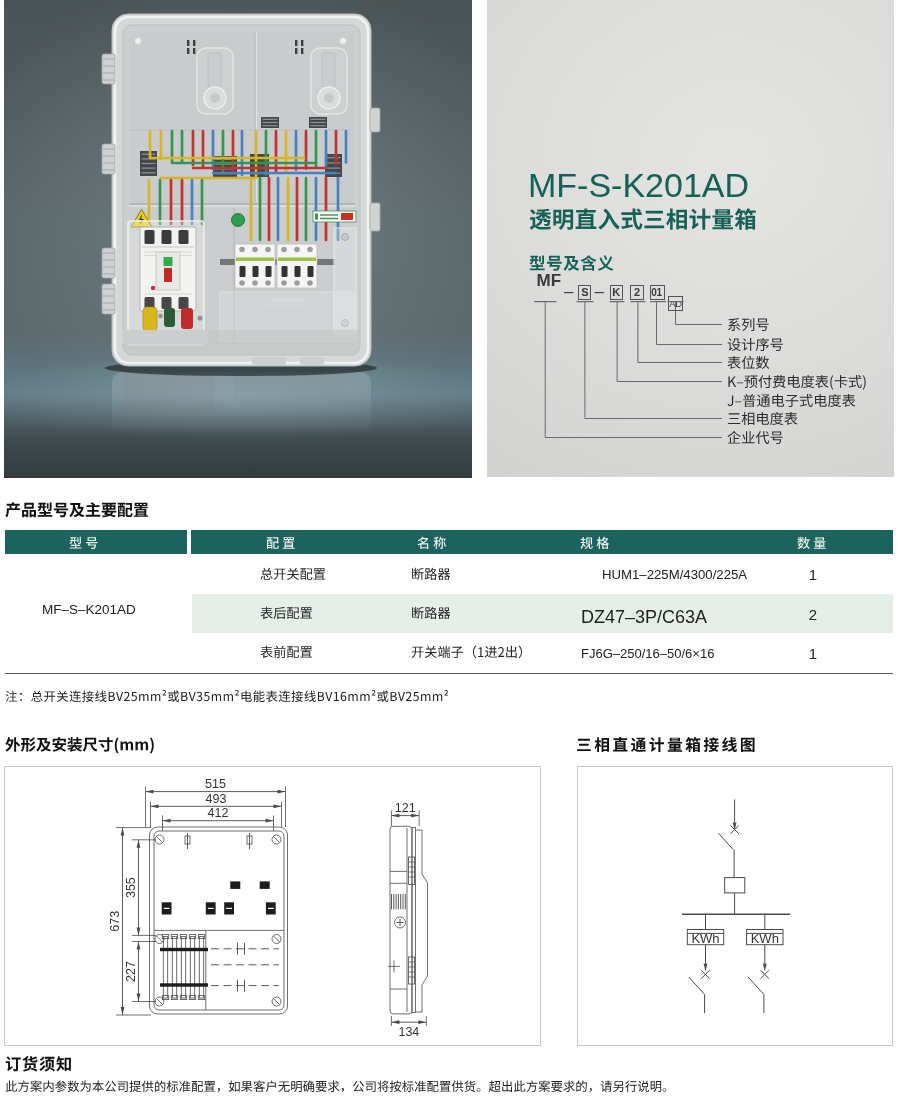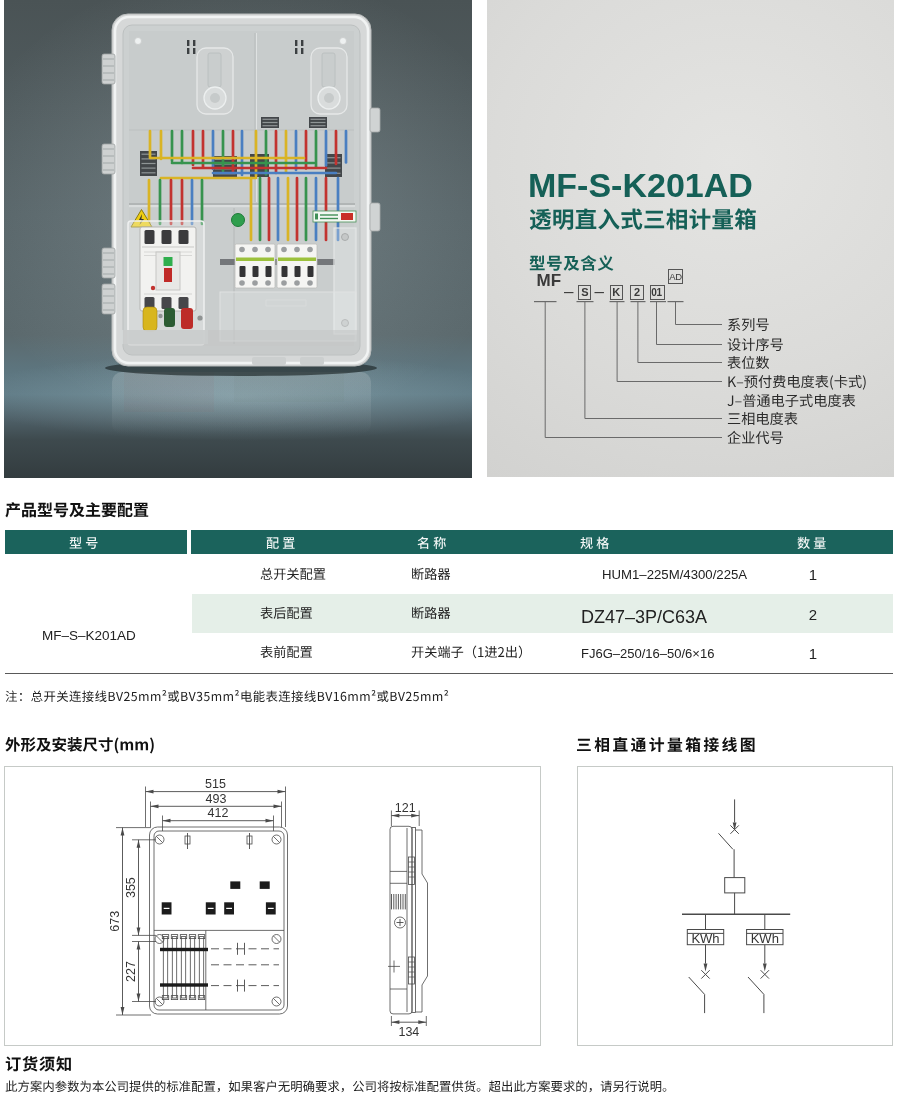--- a/index.html
+++ b/index.html
@@ -246,38 +246,38 @@
 <rect x="216" y="292" width="136" height="49" fill="#edf0f0" fill-opacity="0.25" stroke="#dfe2e2" stroke-width="1"></rect>
 <path d="M262,300 h40 v6 h-40 z" fill="none" stroke="#d8dbdb" stroke-width="1"></path>
 
 <path d="M119,330 h237 v16 a9,9 0 0 1 -9,9 h-219 a9,9 0 0 1 -9,-9 z" fill="#c2c5c5" opacity="0.55"></path>
 <rect x="248" y="357" width="34" height="8" rx="2" fill="#cccfcf"></rect>
 <rect x="296" y="357" width="24" height="8" rx="2" fill="#cccfcf"></rect>
 </svg>
 
 <div class="abs" style="left:487px;top:0;width:407px;height:477px;background:radial-gradient(130% 100% at 60% 34%,#e4e4e2 0%,#dbdbd9 45%,#d2d2d0 80%,#cbcbc9 100%)"></div>
 
-<div class="abs" style="left:528px;top:168px;font-size:34px;font-weight:bold;line-height:1;color:#156057;letter-spacing:0px">MF-S-K201AD</div>
+<div class="abs" style="left:528px;top:168px;font-size:34px;font-weight:normal;line-height:1;color:#156057;letter-spacing:0px">MF-S-K201AD</div>
 
 <svg style="position:absolute;left:528.0px;top:203.8px;" width="230.0" height="29.4" viewBox="0 0 230.0 29.4">
     <path fill="#156057" transform="translate(1,23.7) scale(0.02260,-0.02260)" d="M44 754C99 705 166 635 194 587L293 662C261 710 192 776 135 821ZM272 464H46V353H157V96C116 74 73 41 32 5L112 -100C165 -37 221 21 258 21C280 21 311 -8 352 -33C419 -71 499 -83 617 -83C715 -83 866 -78 940 -73C941 -41 960 19 972 51C875 37 720 28 620 28C522 28 439 33 378 66C531 116 579 202 597 324H667C661 298 655 273 648 252H822C816 203 809 180 799 171C792 164 783 163 767 163C750 163 710 164 668 167C682 143 694 106 696 78C745 76 792 76 818 79C847 81 871 88 890 108C914 132 926 185 934 297C936 310 938 335 938 335H770L786 412H428C483 440 536 477 580 519V430H694V521C754 464 832 415 910 389C926 415 957 455 980 476C897 495 811 534 751 581H958V670H694V728C775 736 852 746 917 759L844 837C725 812 521 798 346 793C356 772 368 734 371 711C437 712 509 715 580 719V670H316V581H517C455 531 367 487 282 464C306 443 337 405 353 379L390 394V324H487C472 241 433 185 307 152C327 134 351 101 363 74C322 100 298 122 272 128Z M1318 438V290H1189V438ZM1318 545H1189V686H1318ZM1078 795V94H1189V181H1429V795ZM1832 698V571H1616V698ZM1498 809V447C1498 294 1483 107 1313 -17C1339 -32 1386 -74 1404 -97C1517 -14 1571 106 1596 226H1832V49C1832 32 1825 26 1807 26C1790 25 1729 24 1675 27C1693 -3 1712 -56 1717 -89C1801 -89 1859 -86 1898 -67C1937 -47 1951 -15 1951 48V809ZM1832 463V334H1611C1615 373 1616 411 1616 446V463Z M2190 621V48H2060V-60H2978V48H2850V621H2543L2554 672H2952V779H2575L2585 840L2451 853L2446 779H2085V672H2433L2425 621ZM2306 382H2728V332H2306ZM2306 470V522H2728V470ZM2306 244H2728V191H2306ZM2306 48V103H2728V48Z M3298 740C3361 698 3412 645 3455 585C3396 320 3273 126 3059 20C3091 -3 3147 -53 3169 -78C3350 29 3474 198 3553 427C3655 239 3741 34 3947 -81C3954 -44 3986 24 4005 57C3682 261 3693 611 3373 844Z M4579 846C4579 790 4580 734 4582 679H4087V562H4588C4612 207 4687 -90 4859 -90C4954 -90 4995 -44 5013 147C4980 160 4935 189 4908 217C4903 90 4891 36 4870 36C4797 36 4735 269 4714 562H4987V679H4892L4962 739C4933 772 4875 819 4829 850L4750 784C4790 754 4839 712 4867 679H4709C4707 734 4707 790 4708 846ZM4087 59 4120 -62C4250 -35 4428 2 4592 38L4584 145L4396 111V332H4558V448H4125V332H4276V90C4204 78 4139 67 4087 59Z M5164 754V631H5927V754ZM5233 432V310H5847V432ZM5108 93V-29H5980V93Z M6634 450H6870V322H6634ZM6634 559V682H6870V559ZM6634 214H6870V86H6634ZM6519 796V-81H6634V-23H6870V-75H6990V796ZM6243 850V643H6099V530H6228C6197 410 6138 275 6073 195C6092 165 6119 116 6130 83C6173 138 6211 218 6243 306V-89H6358V329C6386 284 6414 237 6430 205L6499 302C6479 328 6392 434 6358 470V530H6483V643H6358V850Z M7178 762C7235 715 7309 648 7343 604L7424 691C7388 734 7310 797 7255 840ZM7101 541V422H7247V120C7247 75 7215 42 7192 27C7212 1 7242 -54 7251 -85C7270 -60 7307 -32 7509 115C7497 140 7478 191 7471 226L7369 154V541ZM7670 845V534H7430V409H7670V-90H7799V409H8030V534H7799V845Z M8360 666H8776V632H8360ZM8360 758H8776V724H8360ZM8245 819V571H8897V819ZM8118 541V455H9029V541ZM8339 267H8513V232H8339ZM8629 267H8804V232H8629ZM8339 362H8513V327H8339ZM8629 362H8804V327H8629ZM8116 22V-65H9031V22H8629V59H8941V135H8629V168H8922V425H8227V168H8513V135H8206V59H8513V22Z M9693 268H9885V203H9693ZM9693 356V418H9885V356ZM9693 115H9885V48H9693ZM9577 524V-87H9693V-49H9885V-81H10007V524ZM9663 857C9642 792 9608 727 9568 674V762H9346C9356 784 9365 806 9373 828L9258 857C9226 760 9169 660 9104 598C9133 583 9182 552 9205 533C9236 568 9267 612 9296 662H9304C9323 628 9342 589 9353 559H9301V462H9138V354H9279C9235 261 9165 163 9101 109C9126 86 9157 44 9174 16C9217 59 9262 119 9301 183V-90H9416V203C9447 166 9477 127 9495 100L9571 193C9548 216 9462 297 9416 334V354H9552V462H9416V559H9400L9460 587C9452 608 9439 635 9425 662H9559C9543 642 9526 624 9508 609C9536 594 9587 561 9610 541C9641 573 9673 615 9701 661H9738C9768 620 9798 571 9811 539L9913 580C9903 603 9884 632 9864 661H10038V761H9754C9763 783 9772 805 9780 828Z"></path>
   </svg>
 
 <svg style="position:absolute;left:528.0px;top:251.7px;" width="87.5" height="21.4" viewBox="0 0 87.5 21.4">
     <path fill="#156057" transform="translate(1,17.3) scale(0.01650,-0.01650)" d="M611 792V452H721V792ZM794 838V411C794 398 790 395 775 395C761 393 712 393 666 395C681 366 697 320 702 290C772 290 824 292 861 308C898 326 908 354 908 409V838ZM364 709V604H279V709ZM148 243V134H438V54H46V-57H951V54H561V134H851V243H561V322H476V498H569V604H476V709H547V814H90V709H169V604H56V498H157C142 448 108 400 35 362C56 345 97 301 113 278C213 333 255 415 271 498H364V305H438V243Z M1328 710H1736V617H1328ZM1208 815V513H1864V815ZM1089 450V342H1277C1257 276 1233 207 1212 158H1725C1712 86 1697 46 1678 32C1665 24 1652 23 1630 23C1599 23 1525 24 1458 30C1480 -2 1498 -50 1500 -84C1569 -88 1635 -87 1673 -85C1720 -82 1753 -75 1783 -47C1819 -13 1843 62 1863 217C1866 233 1869 267 1869 267H1388L1412 342H1979V450Z M2157 800V678H2316V613C2316 449 2296 194 2097 23C2123 0 2167 -51 2185 -83C2332 47 2396 213 2423 367C2467 273 2521 191 2590 123C2520 75 2441 40 2354 16C2379 -9 2409 -58 2424 -90C2522 -58 2611 -15 2688 42C2765 -11 2857 -53 2967 -81C2985 -47 3021 6 3049 32C2948 54 2862 88 2789 132C2882 232 2951 363 2989 534L2907 567L2884 562H2747C2764 638 2781 724 2794 800ZM2687 205C2566 311 2490 455 2442 630V678H2647C2629 595 2608 511 2589 448H2836C2802 352 2752 271 2687 205Z M3505 570C3542 542 3586 502 3613 472H3294V367H3724C3697 333 3667 298 3638 265H3266V-89H3387V-50H3817V-87H3944V265H3787C3834 322 3882 382 3923 437L3834 478L3815 472H3647L3717 523C3689 554 3634 599 3591 630ZM3387 54V162H3817V54ZM3597 857C3498 720 3310 618 3127 562C3158 532 3192 487 3208 454C3358 509 3501 590 3614 697C3717 591 3860 506 4010 462C4028 494 4063 543 4090 568C3932 604 3776 680 3683 771L3708 802Z M4528 816C4566 738 4612 634 4632 566L4743 610C4720 676 4674 775 4633 852ZM4921 775C4867 589 4781 422 4649 287C4530 405 4443 551 4387 716L4273 681C4341 493 4432 332 4555 203C4452 122 4326 58 4172 14C4193 -14 4222 -61 4235 -92C4400 -40 4534 31 4644 119C4753 29 4883 -41 5038 -87C5056 -54 5093 -2 5120 23C4973 62 4847 125 4741 207C4884 353 4978 534 5046 738Z"></path>
   </svg>
 
 <div class="abs" style="left:536.5px;top:272px;font-size:17px;line-height:1;font-weight:bold;color:#3a3a3a">MF</div>
 <div class="abs" style="left:564px;top:282.9px;font-size:17px;line-height:1;color:#3a3a3a">–</div>
 <div class="abs" style="left:594.5px;top:282.9px;font-size:17px;line-height:1;color:#3a3a3a">–</div>
 <div class="abs" style="left:577.9px;top:285.2px;width:11.6px;height:13px;border:1px solid #555;font-size:11px;font-weight:bold;color:#3a3a3a;text-align:center;line-height:13.5px;letter-spacing:-0.3px">S</div>
 <div class="abs" style="left:609.5px;top:285.2px;width:11.3px;height:13px;border:1px solid #555;font-size:11px;font-weight:bold;color:#3a3a3a;text-align:center;line-height:13.5px;letter-spacing:-0.3px">K</div>
 <div class="abs" style="left:630.3px;top:285.2px;width:11.3px;height:13px;border:1px solid #555;font-size:11px;font-weight:bold;color:#3a3a3a;text-align:center;line-height:13.5px;letter-spacing:-0.3px">2</div>
 <div class="abs" style="left:650.2px;top:285.2px;width:13.2px;height:13px;border:1px solid #555;font-size:10px;font-weight:bold;color:#3a3a3a;line-height:13.5px;letter-spacing:-0.3px">01</div>
-<div class="abs" style="left:667.6px;top:269px;width:13.8px;height:13px;border:1px solid #555;font-size:9.5px;font-weight:normal;color:#3a3a3a;text-align:center;line-height:13.5px;letter-spacing:-0.3px">AD</div>
+<div class="abs" style="left:667.6px;top:296px;width:13.8px;height:13px;border:1px solid #555;font-size:9.5px;font-weight:normal;color:#3a3a3a;text-align:center;line-height:13.5px;letter-spacing:-0.3px">AD</div>
 
 <svg class="abs" style="left:487px;top:0" width="407" height="477" viewBox="0 0 407 477">
 <line x1="47" y1="301.6" x2="69.5" y2="301.6" stroke="#6a6a6a" stroke-width="1.2"></line>
 <path d="M58.200000000000045,301.6 V437.5 H235" fill="none" stroke="#6a6a6a" stroke-width="1"></path>
 <line x1="89.5" y1="301.6" x2="106.5" y2="301.6" stroke="#6a6a6a" stroke-width="1.2"></line>
 <path d="M97.89999999999998,301.6 V418.5 H235" fill="none" stroke="#6a6a6a" stroke-width="1"></path>
 <line x1="122.5" y1="301.6" x2="137.5" y2="301.6" stroke="#6a6a6a" stroke-width="1.2"></line>
 <path d="M130.10000000000002,301.6 V381.5 H235" fill="none" stroke="#6a6a6a" stroke-width="1"></path>
 <line x1="143.5" y1="301.6" x2="158.5" y2="301.6" stroke="#6a6a6a" stroke-width="1.2"></line>
 <path d="M150.89999999999998,301.6 V362.5 H235" fill="none" stroke="#6a6a6a" stroke-width="1"></path>
@@ -327,21 +327,21 @@
 <svg style="position:absolute;left:579.3px;top:533.6px;" width="31.4" height="17.2" viewBox="0 0 31.4 17.2">
     <path fill="#f2f6f5" transform="translate(1,13.9) scale(0.01320,-0.01320)" d="M471 797V265H561V715H818V265H912V797ZM197 834V683H61V596H197V512L196 452H39V362H192C180 231 144 87 31 -8C54 -24 85 -55 99 -74C189 9 236 116 261 226C302 172 353 103 376 64L441 134C417 163 318 283 277 323L281 362H429V452H286L287 512V596H417V683H287V834ZM646 639V463C646 308 616 115 362 -15C380 -29 410 -65 421 -83C554 -14 632 79 677 175V34C677 -41 705 -62 777 -62H852C942 -62 956 -20 965 135C943 139 911 153 890 169C886 38 881 11 852 11H791C769 11 761 18 761 44V295H717C730 353 734 409 734 461V639Z M1808 656H2004C1977 601 1941 551 1900 506C1857 550 1824 596 1798 641ZM1416 844V633H1274V545H1407C1376 415 1314 266 1250 184C1265 161 1288 125 1296 99C1341 159 1383 253 1416 352V-83H1506V402C1530 367 1555 327 1570 300L1565 298C1583 280 1607 245 1618 222C1641 230 1663 239 1685 249V-85H1773V-45H2022V-81H2113V257L2147 244C2160 267 2186 305 2205 323C2111 350 2031 395 1965 447C2033 521 2088 609 2123 713L2064 741L2047 737H1855C1869 764 1882 792 1893 821L1803 845C1765 745 1701 649 1628 579V633H1506V844ZM1773 37V206H2022V37ZM1758 286C1809 314 1857 348 1902 387C1945 349 1995 315 2050 286ZM1746 570C1771 529 1802 488 1838 448C1764 386 1678 337 1588 306L1629 361C1612 386 1534 479 1506 509V545H1589L1584 541C1606 526 1642 494 1658 477C1688 504 1718 535 1746 570Z"></path>
   </svg>
 <svg style="position:absolute;left:796.3px;top:533.6px;" width="31.4" height="17.2" viewBox="0 0 31.4 17.2">
     <path fill="#f2f6f5" transform="translate(1,13.9) scale(0.01320,-0.01320)" d="M435 828C418 790 387 733 363 697L424 669C451 701 483 750 514 795ZM79 795C105 754 130 699 138 664L210 696C201 731 174 784 147 823ZM394 250C373 206 345 167 312 134C279 151 245 167 212 182L250 250ZM97 151C144 132 197 107 246 81C185 40 113 11 35 -6C51 -24 69 -57 78 -78C169 -53 253 -16 323 39C355 20 383 2 405 -15L462 47C440 62 413 78 384 95C436 153 476 224 501 312L450 331L435 328H288L307 374L224 390C216 370 208 349 198 328H66V250H158C138 213 116 179 97 151ZM246 845V662H47V586H217C168 528 97 474 32 447C50 429 71 397 82 376C138 407 198 455 246 508V402H334V527C378 494 429 453 453 430L504 497C483 511 410 557 360 586H532V662H334V845ZM621 838C598 661 553 492 474 387C494 374 530 343 544 328C566 361 587 398 605 439C626 351 652 270 686 197C631 107 555 38 450 -11C467 -29 492 -68 501 -88C600 -36 675 29 732 111C780 33 840 -30 914 -75C928 -52 955 -18 976 -1C896 42 833 111 783 197C834 298 866 420 887 567H953V654H675C688 709 699 767 708 826ZM799 567C785 464 765 375 735 297C702 379 677 470 660 567Z M1491 666H1953V619H1491ZM1491 761H1953V715H1491ZM1400 813V568H2048V813ZM1274 530V461H2178V530ZM1471 270H1678V223H1471ZM1770 270H1982V223H1770ZM1471 368H1678V321H1471ZM1770 368H1982V321H1770ZM1271 11V-60H2182V11H1770V60H2096V123H1770V169H2076V422H1382V169H1678V123H1357V60H1678V11Z"></path>
   </svg>
 
 <div class="abs" style="left:192px;top:593.5px;width:701px;height:39.5px;background:#e5efe8"></div>
 <div class="abs" style="left:5px;top:672.5px;width:888px;height:1px;background:#595959"></div>
 
-<div class="abs" style="left:42px;top:628px;font-size:13.5px;color:#222">MF–S–K201AD</div>
+<div class="abs" style="left:42px;top:602px;font-size:13.5px;color:#222">MF–S–K201AD</div>
 
 <svg style="position:absolute;left:259.0px;top:564.8px;" width="68.0" height="17.2" viewBox="0 0 68.0 17.2">
     <path fill="#222" transform="translate(1,13.9) scale(0.01320,-0.01320)" d="M759 214C816 145 875 52 897 -10L958 28C936 91 875 180 816 247ZM412 269C478 224 554 153 591 104L647 152C609 199 532 267 465 311ZM281 241V34C281 -47 312 -69 431 -69C455 -69 630 -69 656 -69C748 -69 773 -41 784 74C762 78 730 90 713 101C707 13 700 -1 650 -1C611 -1 464 -1 435 -1C371 -1 360 5 360 35V241ZM137 225C119 148 84 60 43 9L112 -24C157 36 190 130 208 212ZM265 567H737V391H265ZM186 638V319H820V638H657C692 689 729 751 761 808L684 839C658 779 614 696 575 638H370L429 668C411 715 365 784 321 836L257 806C299 755 341 685 358 638Z M1649 703V418H1369V461V703ZM1052 418V346H1288C1274 209 1223 75 1054 -28C1074 -41 1101 -66 1114 -84C1299 33 1351 189 1365 346H1649V-81H1726V346H1949V418H1726V703H1918V775H1089V703H1293V461L1292 418Z M2224 799C2265 746 2307 675 2324 627H2129V552H2461V430C2461 412 2460 393 2459 374H2068V300H2444C2412 192 2317 77 2048 -13C2068 -30 2093 -62 2102 -79C2360 11 2470 127 2515 243C2599 88 2729 -21 2907 -74C2919 -51 2942 -18 2960 -1C2777 44 2640 152 2565 300H2935V374H2544L2546 429V552H2881V627H2683C2719 681 2759 749 2792 809L2711 836C2686 774 2640 687 2600 627H2326L2392 663C2373 710 2330 780 2287 831Z M3554 795V723H3858V480H3557V46C3557 -46 3585 -70 3678 -70C3697 -70 3825 -70 3846 -70C3937 -70 3959 -24 3968 139C3947 144 3916 158 3898 171C3893 27 3886 1 3841 1C3813 1 3707 1 3686 1C3640 1 3631 8 3631 46V408H3858V340H3930V795ZM3143 158H3420V54H3143ZM3143 214V553H3211V474C3211 420 3201 355 3143 304C3153 298 3169 283 3176 274C3239 332 3253 412 3253 473V553H3309V364C3309 316 3321 307 3361 307C3368 307 3402 307 3410 307H3420V214ZM3057 801V734H3201V618H3082V-76H3143V-7H3420V-62H3482V618H3369V734H3505V801ZM3255 618V734H3314V618ZM3352 553H3420V351L3417 353C3415 351 3413 350 3402 350C3395 350 3370 350 3365 350C3353 350 3352 352 3352 365Z M4651 748H4820V658H4651ZM4417 748H4582V658H4417ZM4189 748H4348V658H4189ZM4190 427V6H4057V-50H4945V6H4808V427H4495L4509 486H4922V545H4520L4531 603H4895V802H4117V603H4454L4446 545H4068V486H4436L4424 427ZM4262 6V68H4734V6ZM4262 275H4734V217H4262ZM4262 320V376H4734V320ZM4262 172H4734V113H4262Z"></path>
   </svg>
 <svg style="position:absolute;left:410.0px;top:564.8px;" width="41.6" height="17.2" viewBox="0 0 41.6 17.2">
     <path fill="#222" transform="translate(1,13.9) scale(0.01320,-0.01320)" d="M466 773C452 721 425 643 403 594L448 578C472 623 501 695 526 755ZM190 755C212 700 229 628 233 580L286 598C281 645 262 717 239 771ZM320 838V539H177V474H311C276 385 215 290 159 238C169 222 185 195 192 176C238 220 284 294 320 370V120H385V386C420 340 463 280 480 250L524 302C504 329 414 434 385 462V474H531V539H385V838ZM84 804V22H505V89H151V804ZM569 739V421C569 266 560 104 490 -40C509 -51 535 -70 548 -85C627 70 640 242 640 421V434H785V-81H856V434H961V504H640V690C752 714 873 747 957 786L895 842C820 803 685 765 569 739Z M1156 732H1345V556H1156ZM1038 42 1051 -31C1157 -6 1301 29 1438 64L1431 131L1299 100V279H1405C1419 265 1433 244 1441 229C1461 238 1481 247 1501 258V-78H1571V-41H1823V-75H1894V256L1926 241C1937 261 1958 290 1973 304C1882 338 1806 391 1743 452C1807 527 1858 616 1891 720L1844 741L1830 738H1636C1648 766 1658 794 1668 823L1597 841C1559 720 1493 606 1414 532V798H1089V490H1231V84L1153 66V396H1089V52ZM1571 25V218H1823V25ZM1797 672C1771 610 1736 554 1695 504C1653 553 1620 605 1596 655L1605 672ZM1546 283C1599 316 1651 355 1697 402C1740 358 1789 317 1845 283ZM1650 454C1583 386 1504 333 1424 298V346H1299V490H1414V522C1431 510 1456 489 1467 477C1499 509 1530 548 1558 592C1583 547 1613 500 1650 454Z M2196 730H2366V589H2196ZM2622 730H2802V589H2622ZM2614 484C2656 468 2706 443 2740 420H2452C2475 452 2495 485 2511 518L2437 532V795H2128V524H2431C2415 489 2392 454 2364 420H2052V353H2298C2230 293 2141 239 2030 198C2045 184 2064 158 2072 141L2128 165V-80H2198V-51H2365V-74H2437V229H2246C2305 267 2355 309 2396 353H2582C2624 307 2679 264 2739 229H2555V-80H2624V-51H2802V-74H2875V164L2924 148C2934 166 2955 194 2972 208C2863 234 2751 288 2675 353H2949V420H2774L2801 449C2768 475 2704 506 2653 524ZM2553 795V524H2875V795ZM2198 15V163H2365V15ZM2624 15V163H2802V15Z"></path>
   </svg>
 <div class="abs" style="left:602px;top:567.4px;font-size:13.2px;color:#222">HUM1–225M/4300/225A</div>
 <div class="abs" style="left:806px;top:566.4px;width:14px;text-align:center;font-size:15px;color:#222">1</div>
 

